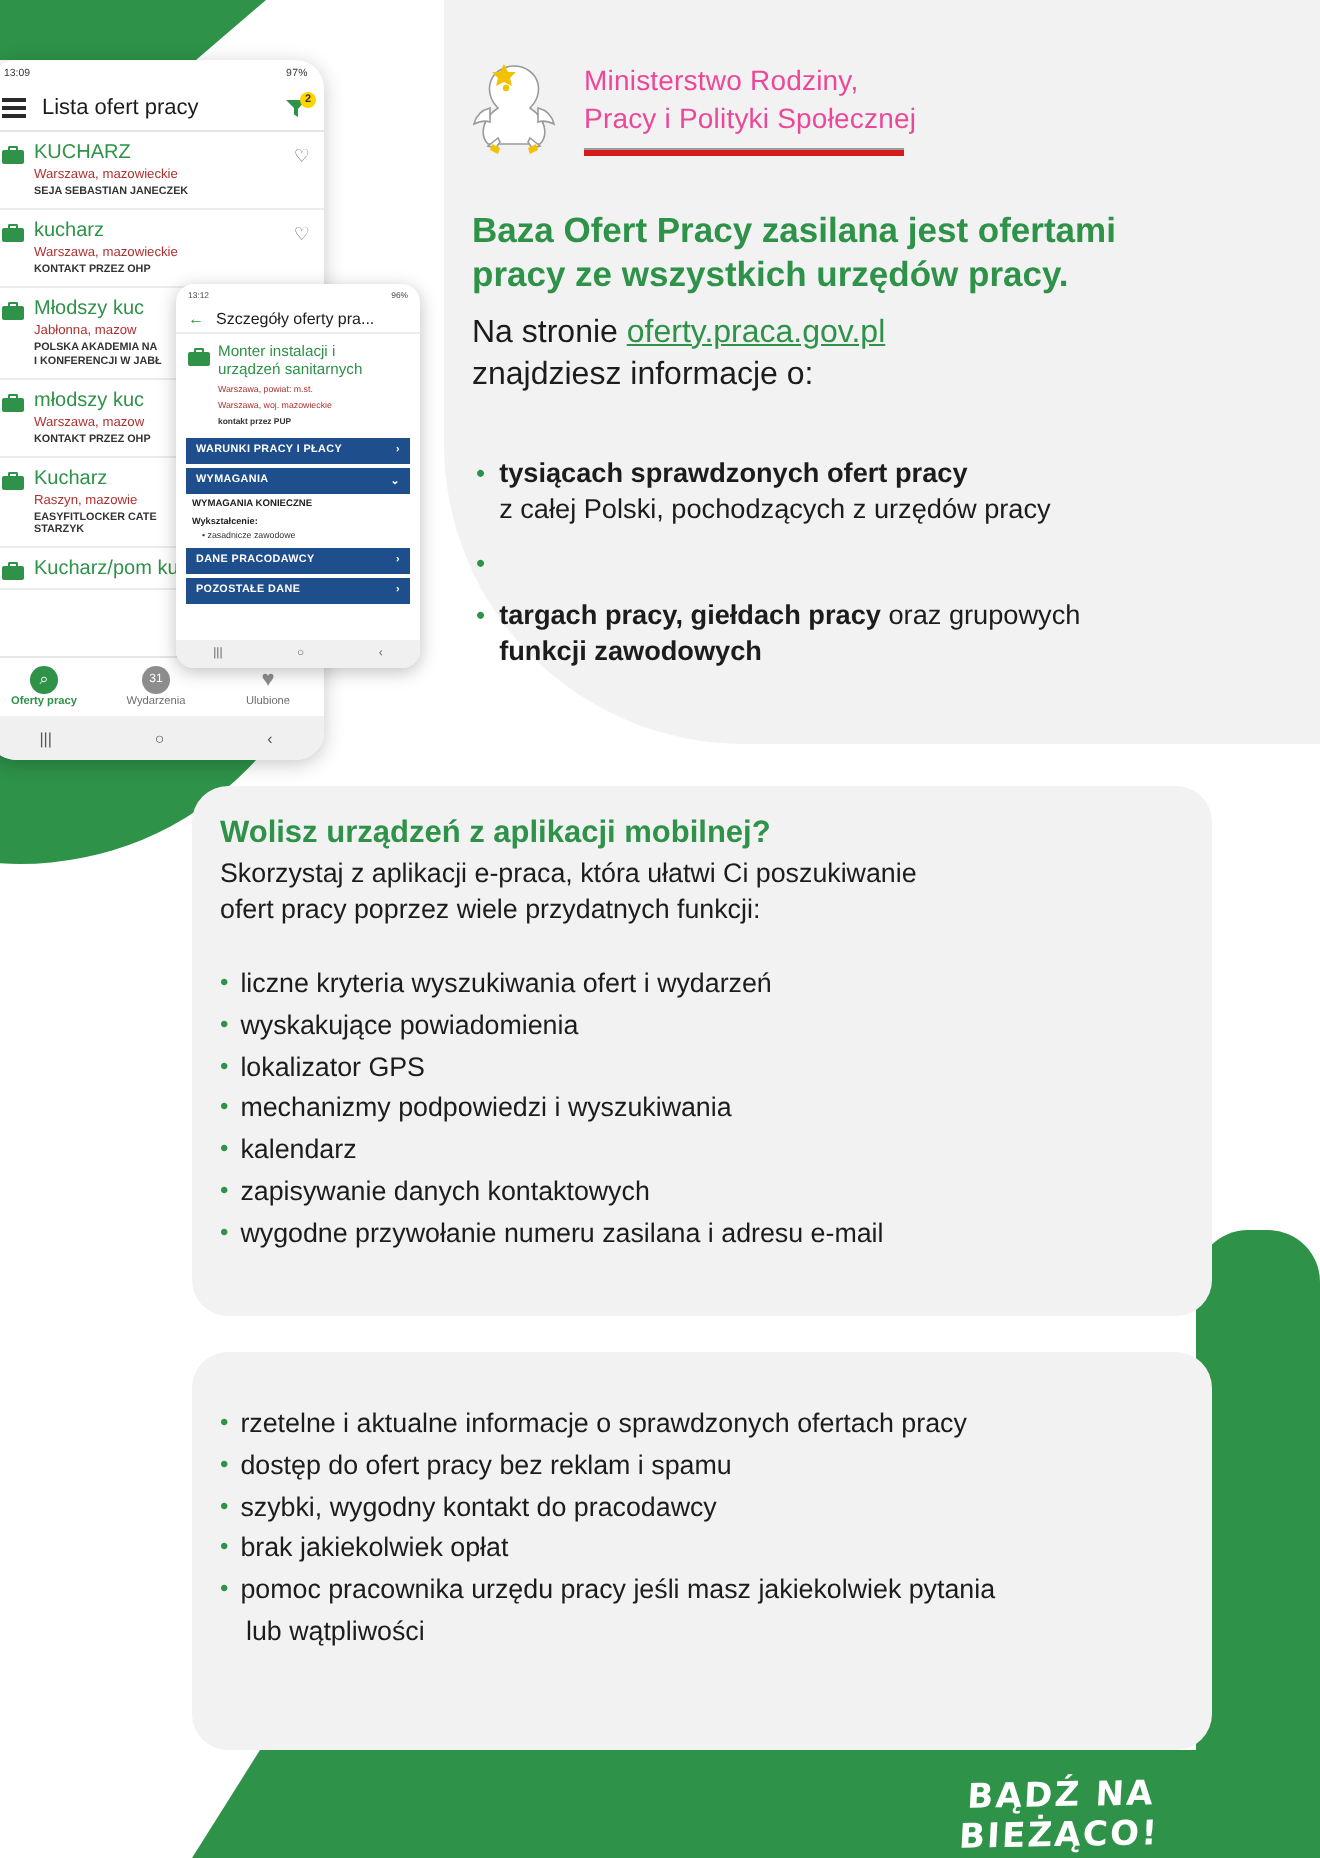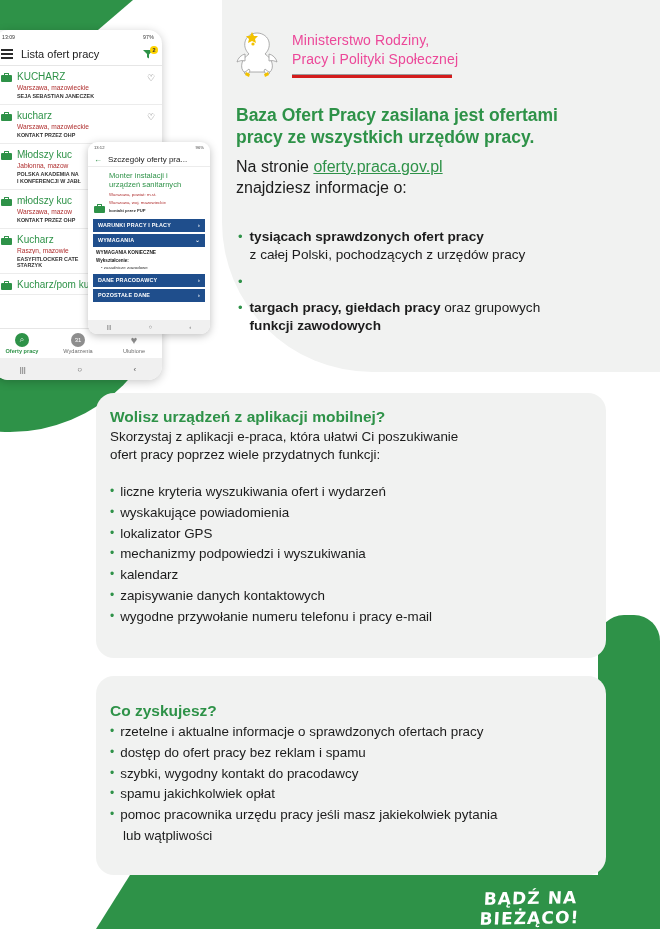--- a/index.html
+++ b/index.html
@@ -112,21 +112,21 @@
   .ph-sysbar { position: absolute; left: 0; bottom: 0; width: 100%; height: 22px; background: #f0f0f0; display: flex; align-items: center; justify-content: space-around; font-size: 8px; color: #555; }
 
   .phone-detail {
     position: absolute; left: 88px; top: 142px; width: 122px; height: 192px;
     background: #ffffff; border-radius: 9px; box-shadow: 0 2px 9px rgba(0,0,0,.25); overflow: hidden;
   }
   .pd-status { height: 10px; display: flex; align-items: center; justify-content: space-between; padding: 0 6px; font-size: 4.2px; color: #444; }
   .pd-header { height: 15px; display: flex; align-items: center; gap: 6px; padding: 0 6px; border-bottom: 1px solid #ececec; }
   .pd-back { font-size: 8px; color: #2E9248; }
   .pd-title { font-size: 8px; color: #1c1c1c; }
-  .pd-offer { padding: 5px 6px 4px 6px; display: flex; gap: 4px; align-items: flex-end; }
+  .pd-offer { padding: 5px 6px 4px 6px; display: flex; gap: 4px; }
   .pd-otitle { font-size: 7.6px; color: #2E9248; line-height: 1.18; }
   .pd-oloc { font-size: 4.4px; color: #b03030; line-height: 1.35; margin-top: 2px; }
   .pd-ocontact { font-size: 4.2px; color: #333; font-weight: bold; margin-top: 2px; }
   .acc { margin: 2px 5px 0 5px; height: 13px; background: #1f4e8c; color: #fff; font-size: 5.4px; font-weight: bold; display: flex; align-items: center; justify-content: space-between; padding: 0 5px; letter-spacing: .2px; }
   .acc-body { padding: 3px 8px 2px 8px; }
   .acc-h { font-size: 4.8px; font-weight: bold; color: #222; }
   .acc-sub { font-size: 4.6px; font-weight: bold; color: #222; margin-top: 3px; }
   .acc-li { font-size: 4.4px; color: #333; margin-top: 2px; padding-left: 5px; }
   .pd-sysbar { position: absolute; left: 0; bottom: 0; width: 100%; height: 14px; background: #f0f0f0; display: flex; align-items: center; justify-content: space-around; font-size: 6px; color: #666; }
 </style>
@@ -220,42 +220,41 @@
     <div class="li">
         <span class="dot">•</span>
         <span>kalendarz</span>
       </div>
     <div class="li">
         <span class="dot">•</span>
         <span>zapisywanie danych kontaktowych</span>
       </div>
     <div class="li">
         <span class="dot">•</span>
-        <span>wygodne przywołanie numeru telefonu i pracy e-mail</span>
+        <span>wygodne przywołanie numeru zasilana i adresu e-mail</span>
       </div>
   </div>
 
   <div class="card card-gain"></div>
   <div class="card-inner gain-inner">
-    <div class="card-h" style="margin-bottom:2px">Co zyskujesz?</div>
     <div class="li">
         <span class="dot">•</span>
         <span>rzetelne i aktualne informacje o sprawdzonych ofertach pracy</span>
       </div>
     <div class="li">
         <span class="dot">•</span>
         <span>dostęp do ofert pracy bez reklam i spamu</span>
       </div>
     <div class="li">
         <span class="dot">•</span>
         <span>szybki, wygodny kontakt do pracodawcy</span>
       </div>
     <div class="li">
         <span class="dot">•</span>
-        <span>spamu jakichkolwiek opłat</span>
+        <span>brak jakiekolwiek opłat</span>
       </div>
     <div class="li">
         <span class="dot">•</span>
         <span>pomoc pracownika urzędu pracy jeśli masz jakiekolwiek pytania</span>
       </div>
     <div class="li" style="padding-left:13px">
         <span>lub wątpliwości</span>
       </div>
   </div>
 

